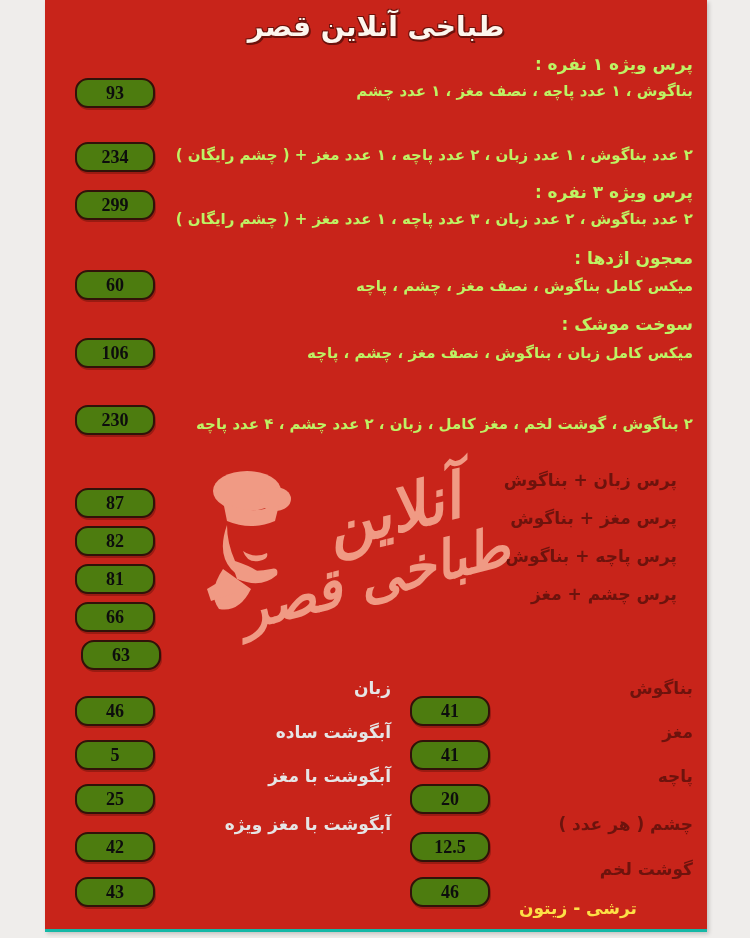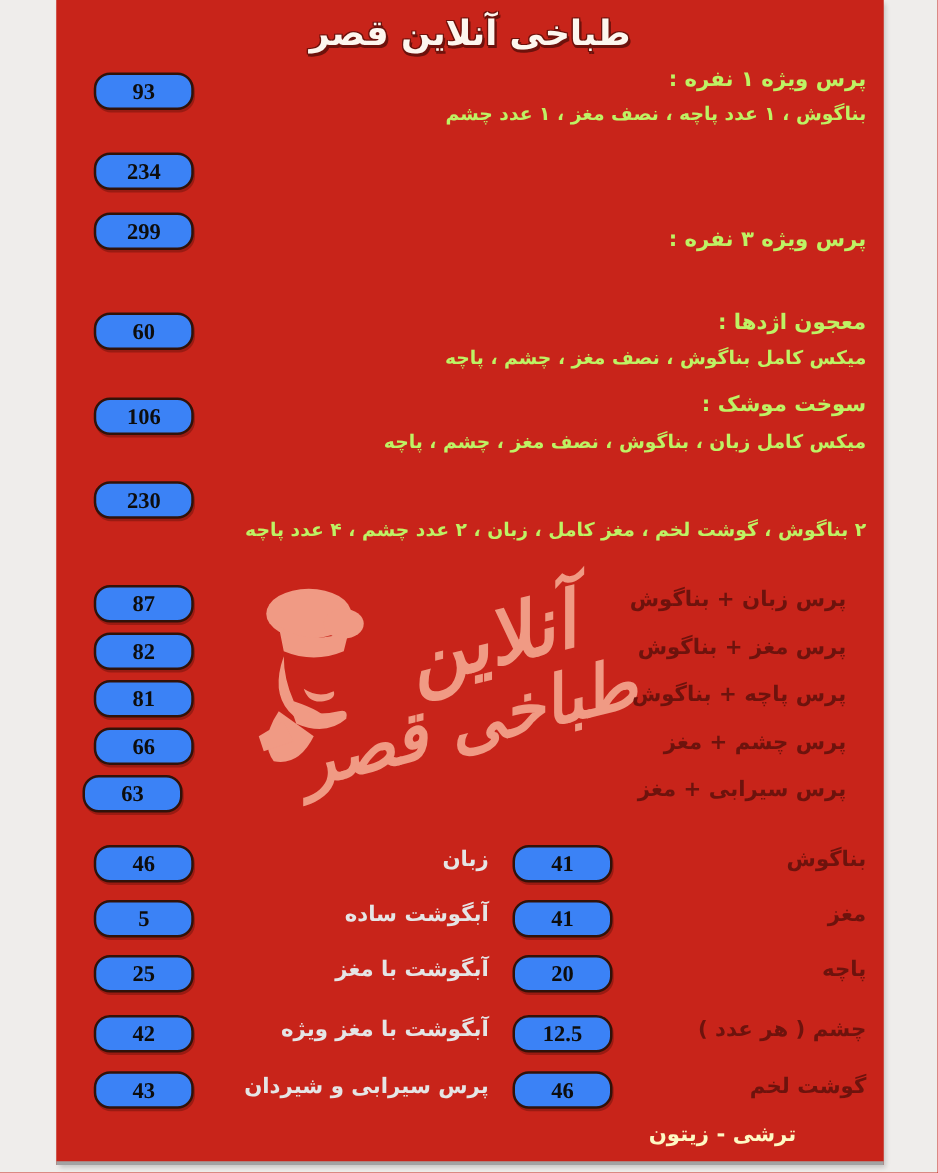--- a/index.html
+++ b/index.html
@@ -4,38 +4,39 @@
 <style>
   html,body{margin:0;padding:0;}
   body{
     width:750px;height:938px;position:relative;overflow:hidden;
     background:#efedeb;
     font-family:"DejaVu Sans", sans-serif;
   }
   .card{
     position:absolute;left:45px;top:0;width:662px;height:929px;
     background:#c8241a;
-    border-bottom:3px solid #a3a3a3;
+    border-bottom:3px solid #14b8a6;
     box-shadow:2px 2px 4px rgba(0,0,0,.18);
   }
   .page-title{
     position:absolute;top:10px;left:0;width:100%;text-align:center;
     direction:rtl;font-size:28px;font-weight:bold;color:#fdf6ee;
     text-shadow:
       2px 2px 0 #6d120c, -1px -1px 0 #6d120c, 1px -1px 0 #6d120c,
       -1px 1px 0 #6d120c, 1px 1px 0 #6d120c, 0 2px 0 #6d120c;
     letter-spacing:1px;
   }
   .pill{
     position:absolute;width:76px;height:26px;
-    background:#3b82f6;border:2px solid #311209;border-radius:13px;
+    background:#4d7c0f;border:2px solid #311209;border-radius:13px;
     display:flex;align-items:center;justify-content:center;
     font-family:"Liberation Serif", serif;
     font-size:18px;font-weight:bold;color:#0d0d0d;
     box-shadow:1px 2px 0 rgba(70,12,6,.35);
+    margin-top:20px;
   }
   .item-title{
     position:absolute;right:14px;direction:rtl;text-align:left;
     font-size:17px;font-weight:bold;color:#bef264;white-space:nowrap;
   }
   .item-desc{
     position:absolute;right:14px;direction:rtl;text-align:right;
     font-size:15px;font-weight:bold;color:#bef264;white-space:nowrap;
     letter-spacing:.2px;
   }
@@ -46,21 +47,21 @@
   .grid-label-right{
     position:absolute;right:14px;direction:rtl;text-align:right;
     font-size:17px;font-weight:bold;color:#6d130d;white-space:nowrap;
   }
   .grid-label-mid{
     position:absolute;right:316px;direction:rtl;text-align:right;
     font-size:17px;font-weight:bold;color:#e5e5e5;white-space:nowrap;
   }
   .footer-right{
     position:absolute;top:898px;right:70px;direction:rtl;
-    font-size:17px;font-weight:bold;color:#fef9c3;white-space:nowrap;
+    font-size:17px;font-weight:bold;color:#fde047;white-space:nowrap;
   }
   .footer-left{
     position:absolute;top:898px;left:58px;direction:rtl;
     font-size:17px;font-weight:bold;color:#f9ece1;white-space:nowrap;
   }
   .watermark{position:absolute;left:130px;top:455px;width:330px;height:210px;pointer-events:none;}
   .wm-chef{position:absolute;left:20px;top:10px;}
   .wm-line1{
     position:absolute;left:150px;top:20px;direction:rtl;
     font-size:62px;font-weight:bold;font-style:italic;color:#f09a84;
@@ -94,23 +95,25 @@
     </svg>
     <div class="wm-line1">آنلاین</div>
     <div class="wm-line2">طباخی قصر</div>
   </div>
 
   <div class="pill" style="left:30px;top:58px">93</div>
   <div class="item-title" style="top:54px">پرس ویژه ۱ نفره :</div>
   <div class="item-desc" style="top:82px">بناگوش ، ۱ عدد پاچه ، نصف مغز ، ۱ عدد چشم</div>
 
   <div class="pill" style="left:30px;top:122px">234</div>
+  <div class="item-desc" style="top:146px">۲ عدد بناگوش ، ۱ عدد زبان ، ۲ عدد پاچه ، ۱ عدد مغز + ( چشم رایگان )</div>
 
   <div class="pill" style="left:30px;top:170px">299</div>
   <div class="item-title" style="top:182px">پرس ویژه ۳ نفره :</div>
+  <div class="item-desc" style="top:210px">۲ عدد بناگوش ، ۲ عدد زبان ، ۳ عدد پاچه ، ۱ عدد مغز + ( چشم رایگان )</div>
 
   <div class="pill" style="left:30px;top:250px">60</div>
   <div class="item-title" style="top:248px">معجون اژدها :</div>
   <div class="item-desc" style="top:277px">میکس کامل بناگوش ، نصف مغز ، چشم ، پاچه</div>
 
   <div class="pill" style="left:30px;top:318px">106</div>
   <div class="item-title" style="top:314px">سوخت موشک :</div>
   <div class="item-desc" style="top:344px">میکس کامل زبان ، بناگوش ، نصف مغز ، چشم ، پاچه</div>
 
   <div class="pill" style="left:30px;top:385px">230</div>
@@ -121,22 +124,21 @@
 
   <div class="pill" style="left:30px;top:506px">82</div>
   <div class="combo-label" style="top:508px">پرس مغز  + بناگوش</div>
 
   <div class="pill" style="left:30px;top:544px">81</div>
   <div class="combo-label" style="top:546px">پرس پاچه + بناگوش</div>
 
   <div class="pill" style="left:30px;top:582px">66</div>
   <div class="combo-label" style="top:584px">پرس چشم  + مغز</div>
 
-  <div class="pill" style="left:21px;top:620px">63</div>
-  <div class="combo-label" style="top:622px">پرس سیرابی + مغز</div>
+  <div class="pill" style="left:36px;top:620px">63</div>
 
   <div class="pill" style="left:30px;top:676px">46</div>
   <div class="grid-label-mid" style="top:678px">زبان</div>
   <div class="pill" style="left:365px;top:676px">41</div>
   <div class="grid-label-right" style="top:678px">بناگوش</div>
 
   <div class="pill" style="left:30px;top:720px">5</div>
   <div class="grid-label-mid" style="top:722px">آبگوشت ساده</div>
   <div class="pill" style="left:365px;top:720px">41</div>
   <div class="grid-label-right" style="top:722px">مغز</div>
@@ -145,19 +147,18 @@
   <div class="grid-label-mid" style="top:766px">آبگوشت با مغز</div>
   <div class="pill" style="left:365px;top:764px">20</div>
   <div class="grid-label-right" style="top:766px">پاچه</div>
 
   <div class="pill" style="left:30px;top:812px">42</div>
   <div class="grid-label-mid" style="top:814px">آبگوشت با مغز ویژه</div>
   <div class="pill" style="left:365px;top:812px">12.5</div>
   <div class="grid-label-right" style="top:814px">چشم ( هر عدد )</div>
 
   <div class="pill" style="left:30px;top:857px">43</div>
-  <div class="grid-label-mid" style="top:859px">پرس سیرابی و شیردان</div>
   <div class="pill" style="left:365px;top:857px">46</div>
   <div class="grid-label-right" style="top:859px">گوشت لخم</div>
 
   <div class="footer-right">ترشی - زیتون</div>
 
 </div>
 
 </body></html>

